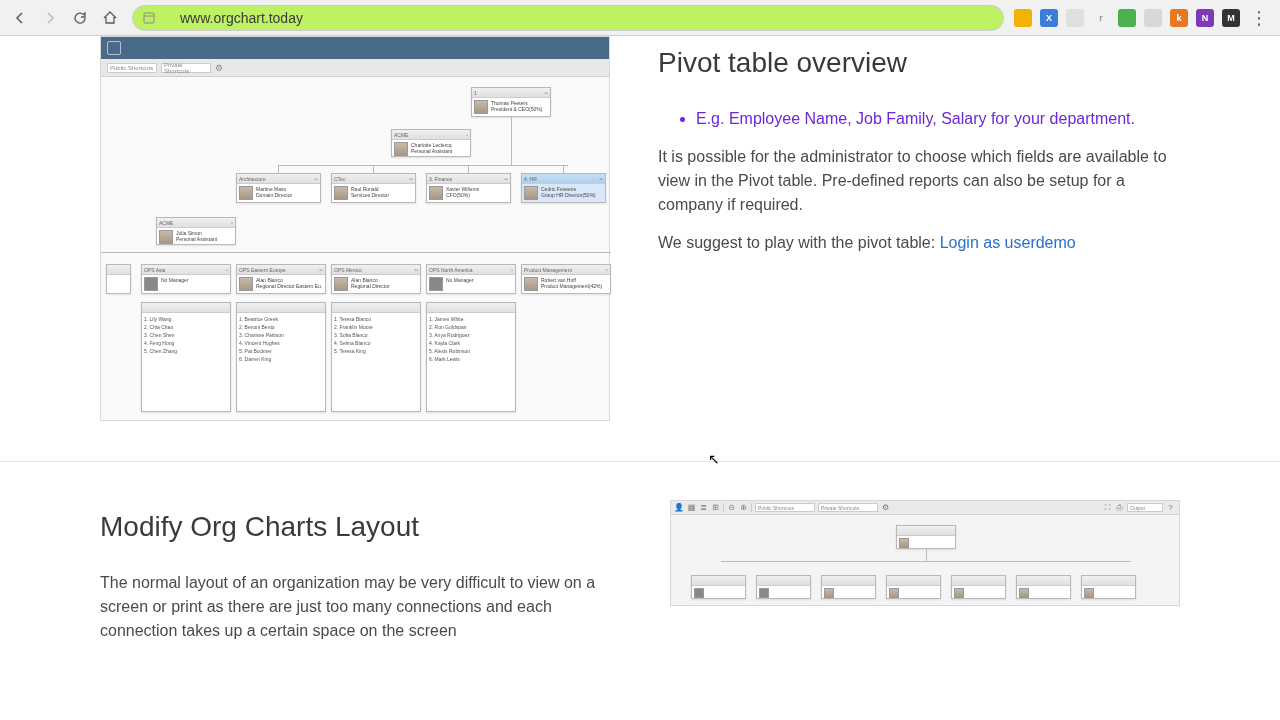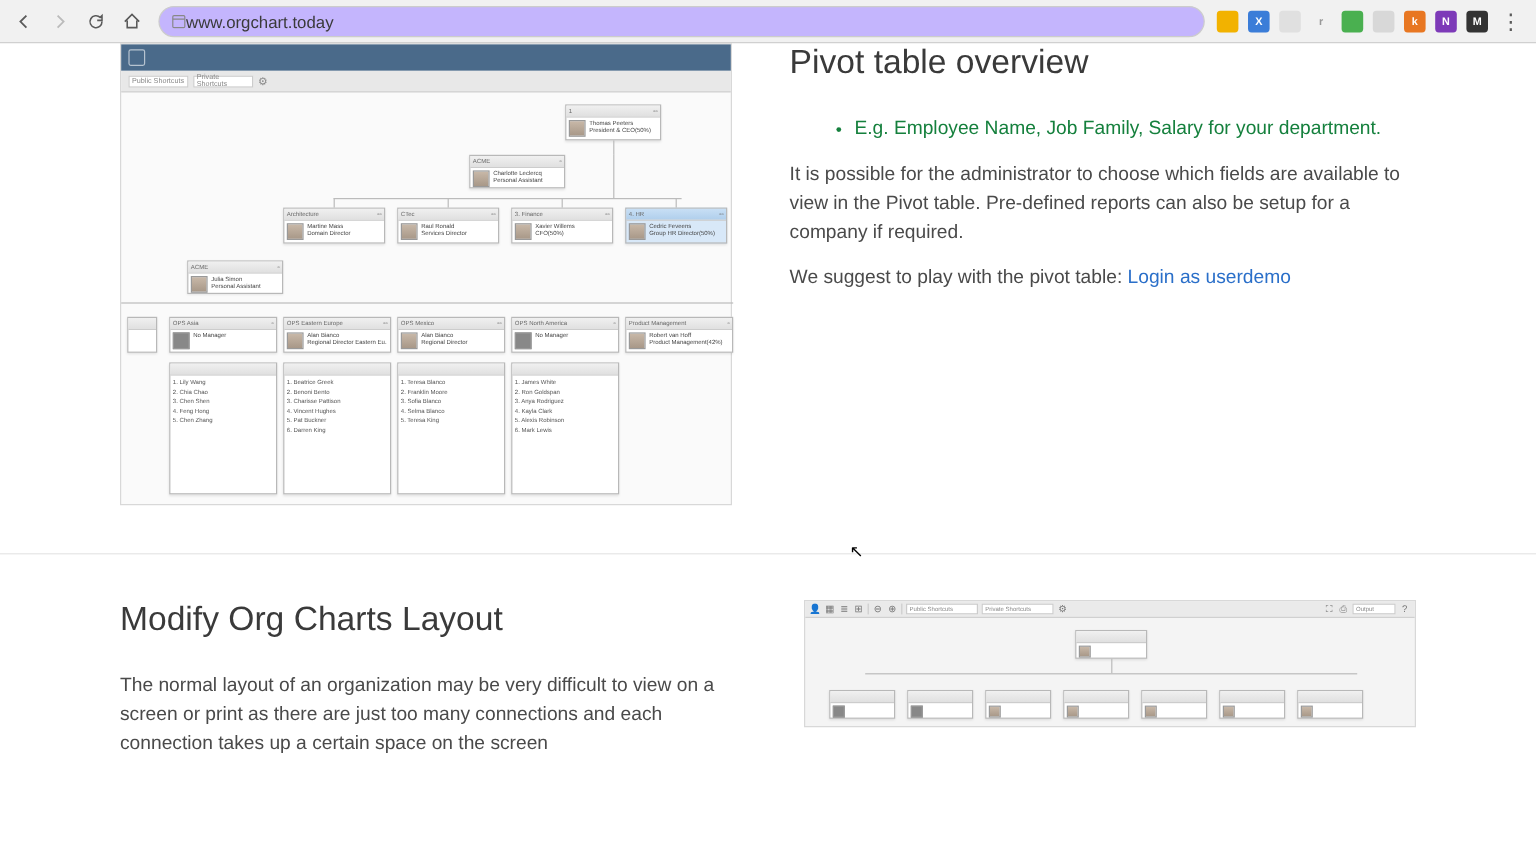--- a/index.html
+++ b/index.html
@@ -2,38 +2,38 @@
 <html><head>
 <meta charset="utf-8">
 <style>
 * { margin: 0; padding: 0; box-sizing: border-box; }
 body { font-family: -apple-system, BlinkMacSystemFont, "Segoe UI", Helvetica, Arial, sans-serif; background: #fff; width: 1280px; height: 720px; overflow: hidden; position: relative; }
 
 
 .browser-chrome { height: 36px; background: #f1f1f1; border-bottom: 1px solid #d0d0d0; display: flex; align-items: center; padding: 0 8px; gap: 6px; }
 .nav-btn { width: 24px; height: 24px; display: flex; align-items: center; justify-content: center; color: #5a5a5a; border-radius: 50%; cursor: pointer; }
 .nav-btn.disabled { color: #bbb; }
-.url-bar { flex: 1; height: 26px; background: #c4b5fd; border: 1px solid #ccc; border-radius: 14px; display: flex; align-items: center; padding: 0 10px; gap: 0; margin: 0 4px; }
+.url-bar { flex: 1; height: 26px; background: #bef264; border: 1px solid #ccc; border-radius: 14px; display: flex; align-items: center; padding: 0 10px; gap: 25px; margin: 0 4px; }
 .url-text { color: #3a3a3a; font-size: 14px; }
 .ext-icons { display: flex; gap: 8px; align-items: center; }
 .ext { width: 18px; height: 18px; border-radius: 3px; font-size: 9px; font-weight: bold; display: flex; align-items: center; justify-content: center; color: #fff; }
 .dots { color: #5a5a5a; font-size: 18px; padding: 0 4px; }
 
 
 .page { padding: 0; }
 .header-area { padding: 14px 24px 20px; display: flex; justify-content: flex-end; border-bottom: 1px solid #e5e5e5; margin: 0 100px 30px; }
 .contact-btn { background: #6282c0; color: #fff; border: none; padding: 14px 28px; font-size: 18px; border-radius: 3px; cursor: pointer; }
 
 .content-row { display: flex; gap: 48px; padding: 0 100px 40px; border-bottom: 1px solid #e5e5e5; margin-bottom: 38px; }
 .visual-col { flex: 0 0 510px; }
 .text-col { flex: 1; }
-.section-title { font-size: 28px; font-weight: 400; color: #3a3a3a; margin-bottom: 28px; }
+.section-title { font-size: 28px; font-weight: 400; color: #3a3a3a; margin-bottom: 28px; margin-top: 11px; }
 .body-text { font-size: 16px; color: #4a4a4a; line-height: 1.5; margin-bottom: 14px; }
 .bullet-list { list-style: disc; padding-left: 38px; margin-bottom: 14px; }
-.bullet-list li { font-size: 16px; color: #15803d; line-height: 1.5; margin-left: 16px; }
+.bullet-list li { font-size: 16px; color: #6d28d9; line-height: 1.5; }
 .link { color: #2a6fc9; text-decoration: none; }
 
 
 .mock-visual { width: 510px; height: 385px; background: #fafafa; border: 1px solid #d8d8d8; position: relative; }
 .mock-hdr { height: 22px; background: #4a6a8a; display: flex; align-items: center; padding: 0 6px; }
 .mock-icon { width: 14px; height: 14px; border: 1px solid rgba(255,255,255,0.6); border-radius: 2px; }
 .mock-bar { height: 18px; background: #e8e8e8; border-bottom: 1px solid #d0d0d0; display: flex; align-items: center; padding: 0 6px; gap: 4px; }
 .mock-dd { width: 50px; height: 10px; background: #fff; border: 1px solid #ccc; font-size: 6px; color: #888; padding: 0 2px; display: flex; align-items: center; }
 .mock-gear { width: 10px; height: 10px; color: #888; font-size: 9px; }
 .mock-canvas { position: relative; height: 345px; }

